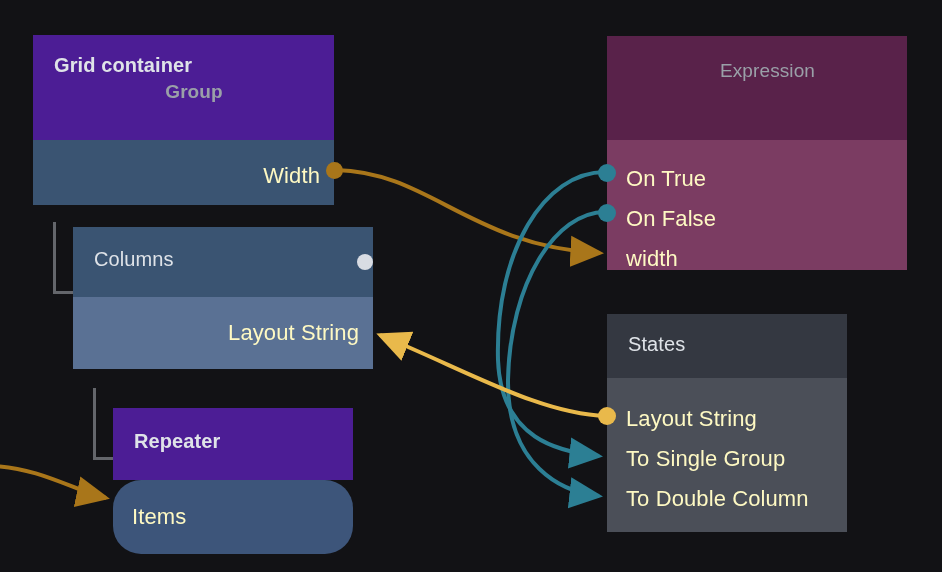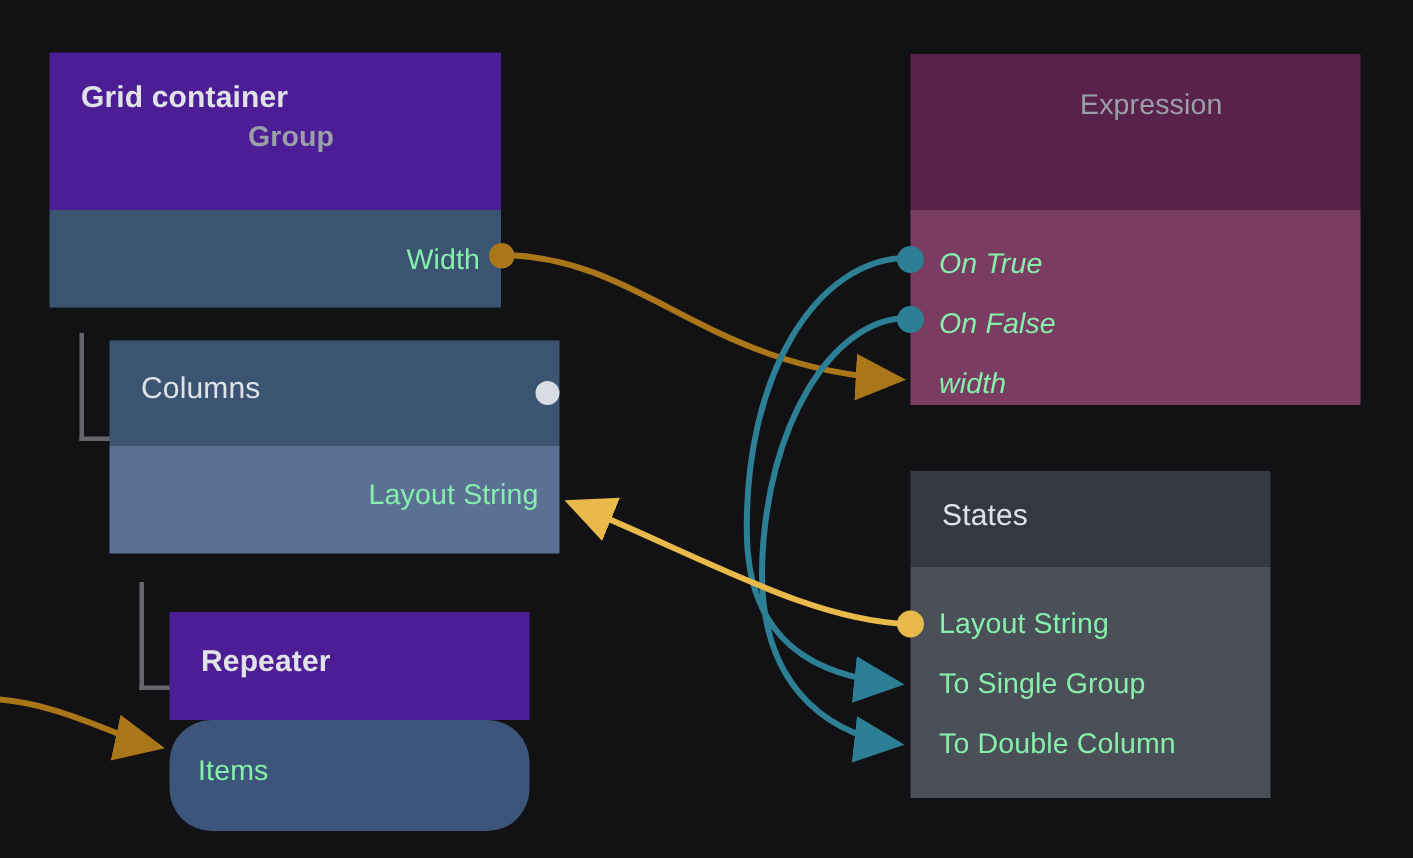--- a/index.html
+++ b/index.html
@@ -47,22 +47,22 @@
   }
   .node-subtitle {
     font-size: 19px;
     color: #9aa0a8;
     letter-spacing: 0.1px;
     white-space: nowrap;
     text-align: center;
   }
   .port-row {
     position: absolute;
-    font-size: 19px;
-    color: #86efac;
+    font-size: 22px;
+    color: #fef9c3;
     white-space: nowrap;
     letter-spacing: 0.1px;
   }
   .port-row.right {
     right: 14px;
     text-align: right;
   }
   .port-row.left {
     left: 19px;
     text-align: left;
@@ -149,21 +149,21 @@
     </div>
     <div class="node-body blue-body2" style="height:74px;border-radius:28px;">
       <div class="port-row left" style="top:24px;">Items</div>
     </div>
   </div>
 
   <div class="node" style="left:607px; top:36px; width:300px; height:252px;">
     <div class="node-header maroon-dark" style="height:104px; padding:20px 0 0 21px;">
       <div class="node-subtitle" style="margin-top:4px;">Expression</div>
     </div>
-    <div class="node-body maroon-body" style="height:130px;font-style:italic;">
+    <div class="node-body maroon-body" style="height:130px;">
       <div class="port-row left" style="top:26px;">On True</div>
       <div class="port-row left" style="top:66px;">On False</div>
       <div class="port-row left" style="top:106px;">width</div>
     </div>
 
     <div class="dot" style="left:-9px; top:128px; width:18px; height:18px; background:#2c7f94;"></div>
     <div class="dot" style="left:-9px; top:168px; width:18px; height:18px; background:#2c7f94;"></div>
   </div>
 
   <div class="node" style="left:607px; top:314px; width:240px; height:218px;border-radius:12px;">

